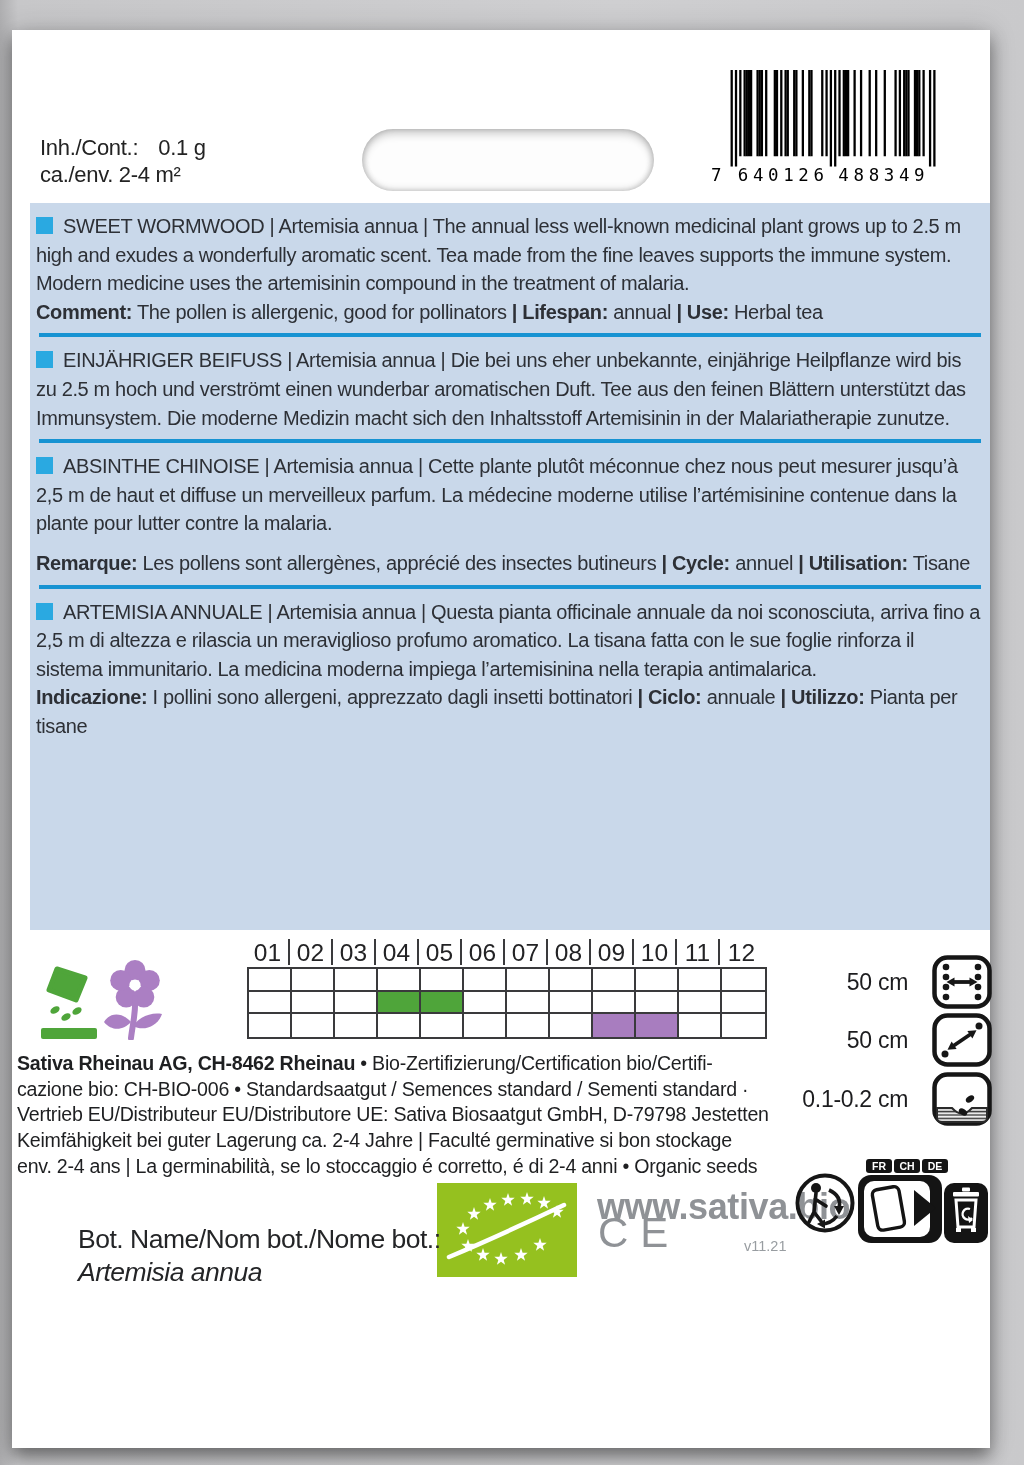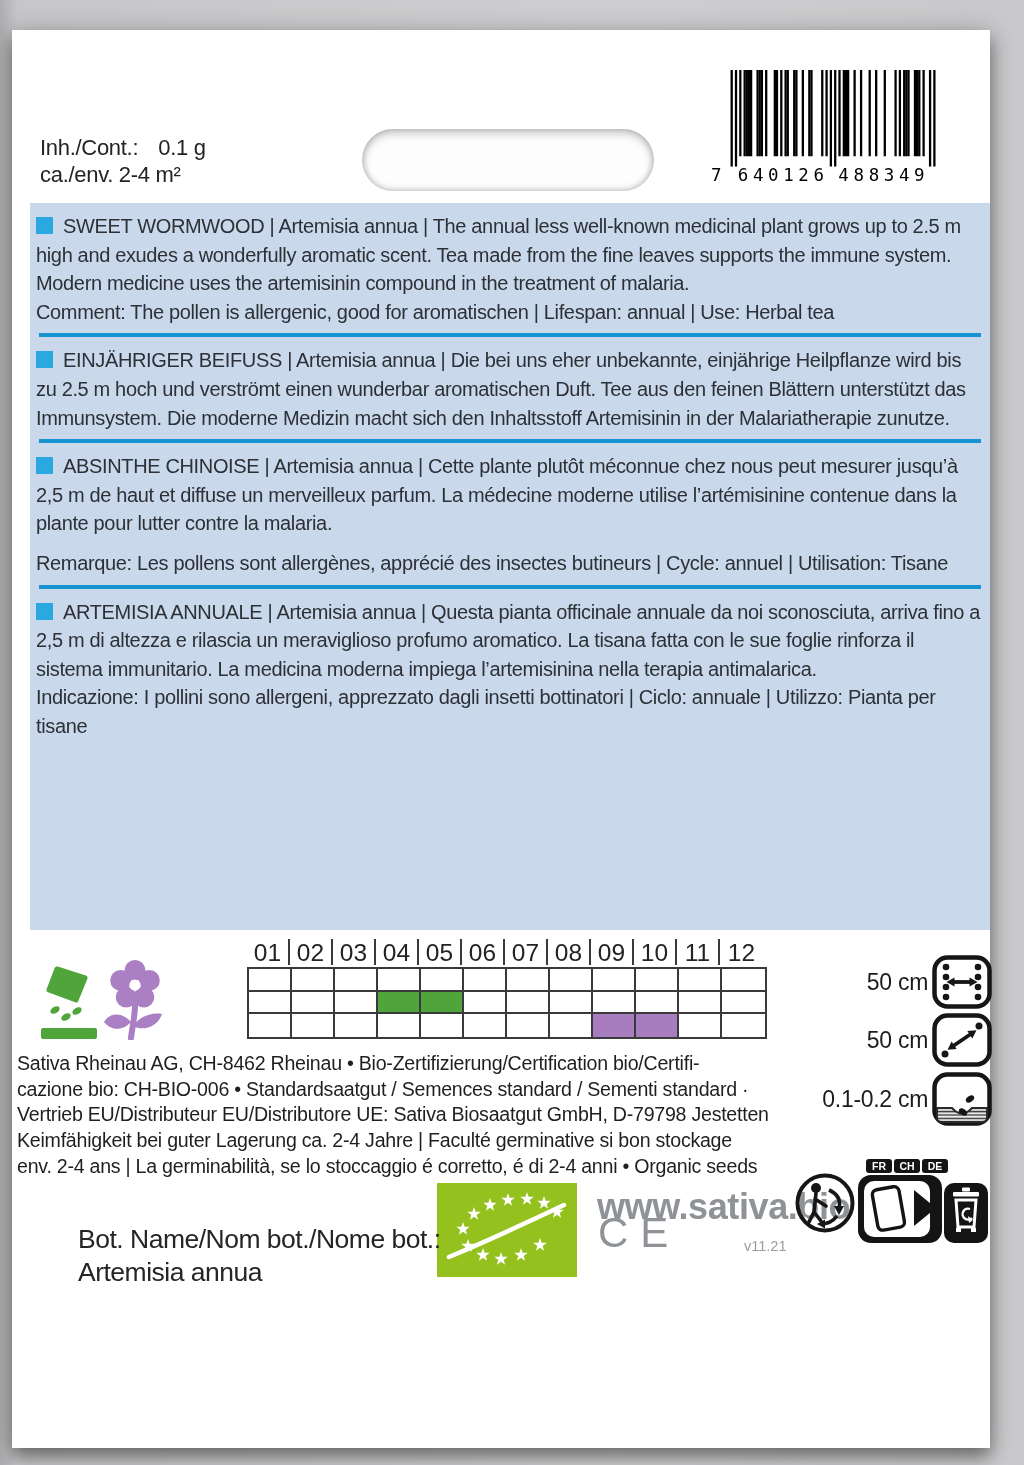--- a/index.html
+++ b/index.html
@@ -14,47 +14,47 @@
   .hang-slot{position:absolute;left:362px;top:129px;width:292px;height:62px;border-radius:31px;background:#fdfdfd;
         box-shadow:inset 0 5px 9px rgba(0,0,0,.20),inset 0 -3px 6px rgba(0,0,0,.10),
                    inset 3px 0 5px rgba(0,0,0,.08),inset -3px 0 5px rgba(0,0,0,.08);}
   .barcode{position:absolute;left:710px;top:70px;}
   
   .panel{position:absolute;left:30px;top:203px;width:960px;height:727px;background:#c9d8ea;
          padding:9px 6px 0;box-sizing:border-box;color:#2d3036;font-size:20px;line-height:28.6px;letter-spacing:-0.35px;}
   .panel p{margin:0;}
   .bullet{display:inline-block;width:17px;height:17px;background:#2aa9e1;margin-right:10px;transform:translateY(1px);}
   .divider{height:4px;background:#1793d2;margin:7px 3px 9px;}
-  .b{font-weight:400;}
+  .b{font-weight:700;}
   .remark.gap{margin-top:11px;}
   
   .cal-header{position:absolute;left:247px;top:939px;display:flex;color:#232325;}
   .cal-h{width:43px;height:26px;line-height:27px;text-align:center;font-size:24.5px;border-right:2px solid #3a3a3c;box-sizing:border-box;}
   .cal-h:last-child{border-right:none;}
   .cal-grid{position:absolute;left:247px;top:967px;display:grid;grid-template-columns:repeat(12,43px);grid-auto-rows:22.5px;border:2px solid #3a3a3c;background:#fff;}
   .cal-c{border-right:2px solid #3a3a3c;border-bottom:2px solid #3a3a3c;box-sizing:border-box;}
   .cal-c:nth-child(12n){border-right:none;}
   .cal-c:nth-child(n+25){border-bottom:none;}
   .legend-sow{position:absolute;left:40px;top:966px;}
   .legend-flower{position:absolute;left:102px;top:960px;}
   
-  .spec{position:absolute;left:760px;width:232px;height:56px;display:flex;align-items:center;justify-content:flex-end;gap:4px;
+  .spec{position:absolute;left:760px;width:232px;height:56px;display:flex;align-items:center;justify-content:flex-end;gap:24px;
         font-size:23px;color:#1c1c1e;letter-spacing:-0.3px;}
   #spec1{top:954px}#spec2{top:1012px}#spec3{top:1071px}
   
   .footer{position:absolute;left:17px;top:1051px;width:840px;font-size:19.6px;line-height:25.7px;color:#1e1f21;letter-spacing:-0.25px;}
   .footer div{white-space:nowrap;}
   .eu-logo{position:absolute;left:437px;top:1183px;width:140px;height:94px;background:#95c11f;}
   .website{position:absolute;left:597px;top:1186px;font-size:36px;font-weight:700;color:#8f9296;letter-spacing:-0.4px;}
   .ce{position:absolute;left:598px;top:1209px;font-size:42px;color:#8f9296;letter-spacing:12px;}
   .version{position:absolute;left:744px;top:1238px;font-size:14.5px;color:#989da1;}
   .triman{position:absolute;left:794px;top:1172px;}
   .disposal{position:absolute;left:856px;top:1157px;}
   .bot-label{position:absolute;left:78px;top:1224px;font-size:26.5px;color:#242527;letter-spacing:-0.5px;}
-  .bot-name{position:absolute;left:78px;top:1257px;font-size:26.5px;color:#242527;letter-spacing:-0.5px;}
+  .bot-name{position:absolute;left:78px;top:1257px;font-size:26.5px;font-style:italic;color:#242527;letter-spacing:-0.5px;}
 </style>
 </head>
 <body>
 
 <div class="page">
   <div class="card"></div>
 
   <div class="meta">
     <div>
       <span>Inh./Cont.:</span><span class="val">0.1 g</span>
@@ -113,21 +113,21 @@
         <rect x="203.40" y="0" width="2.22" height="94"></rect>
       </g>
     <text id="ean-first" x="-13" y="108" font-size="17" font-family="DejaVu Sans Mono, monospace" fill="#000">7</text>
     <text id="ean-left" x="13" y="108" font-size="17" font-family="DejaVu Sans Mono, monospace" fill="#000" textLength="84" lengthAdjust="spacing">640126</text>
     <text id="ean-right" x="111" y="108" font-size="17" font-family="DejaVu Sans Mono, monospace" fill="#000" textLength="84" lengthAdjust="spacing">488349</text>
   </svg>
 
   <div class="panel">
     <section>
       <p class="para"><span class="bullet"></span><span>SWEET WORMWOOD</span><span> | Artemisia annua | The annual less well-known medicinal plant grows up to 2.5 m high and exudes a wonderfully aromatic scent. Tea made from the fine leaves supports the immune system. Modern medicine uses the artemisinin compound in the treatment of malaria.</span></p>
-      <p class="remark"><span class="b">Comment:</span><span> The pollen is allergenic, good for aromatischen </span><span class="b">| Lifespan:</span><span> annual </span><span class="b">| Use:</span><span> Herbal tea</span></p>
+      <p class="remark"><span class="b">Comment:</span><span> The pollen is allergenic, good for pollinators </span><span class="b">| Lifespan:</span><span> annual </span><span class="b">| Use:</span><span> Herbal tea</span></p>
     </section>
     <div class="divider"></div>
     <section>
       <p class="para"><span class="bullet"></span><span>EINJÄHRIGER BEIFUSS</span><span> | Artemisia annua | Die bei uns eher unbekannte, einjährige Heilpflanze wird bis zu 2.5 m hoch und verströmt einen wunderbar aromatischen Duft. Tee aus den feinen Blättern unterstützt das Immunsystem. Die moderne Medizin macht sich den Inhaltsstoff Artemisinin in der Malariatherapie zunutze.</span></p>
     </section>
     <div class="divider"></div>
     <section>
       <p class="para"><span class="bullet"></span><span>ABSINTHE CHINOISE</span><span> | Artemisia annua | Cette plante plutôt méconnue chez nous peut mesurer jusqu’à 2,5 m de haut et diffuse un merveilleux parfum. La médecine moderne utilise l’artémisinine contenue dans la plante pour lutter contre la malaria.</span></p>
       <p class="remark gap"><span class="b">Remarque:</span><span> Les pollens sont allergènes, apprécié des insectes butineurs </span><span class="b">| Cycle:</span><span> annuel </span><span class="b">| Utilisation:</span><span> Tisane</span></p>
     </section>

